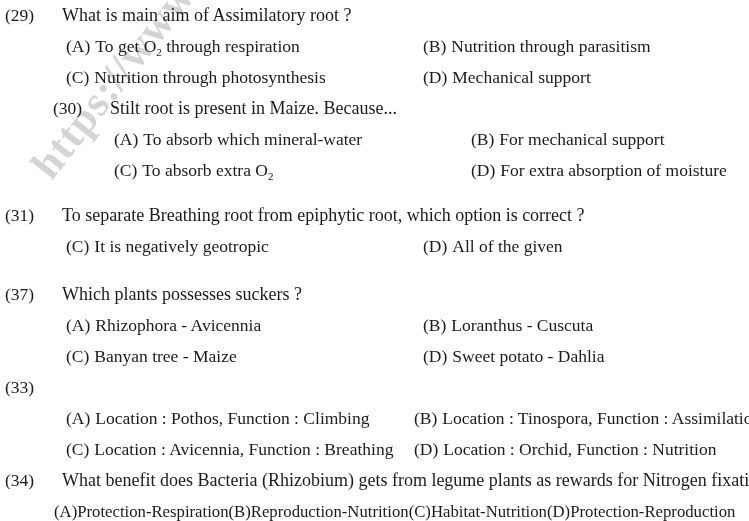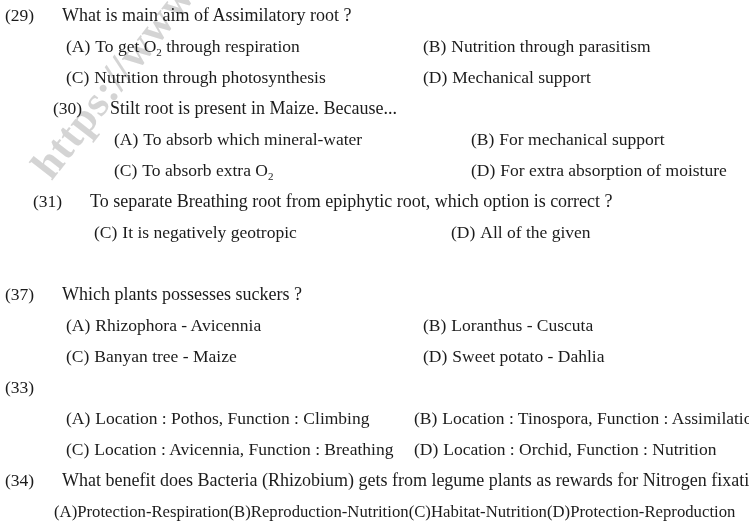--- a/index.html
+++ b/index.html
@@ -145,21 +145,21 @@
     <div class="optrow">
       <span class="opt opt-left">
         <span class="lab">(C)</span><span class="sp"></span><span>To absorb extra O</span><sub>2</sub>
       </span>
       <span class="opt opt-right">
         <span class="lab">(D)</span><span class="sp"></span><span>For extra absorption of moisture</span>
       </span>
     </div>
   </div>
 
-  <div class="qblock q31" style="top:186px;padding-left:28px;">
+  <div class="qblock q31" style="top:200px;">
     <div class="qline">
       <span class="qnum">(31)</span>
       <span class="qtext">To separate Breathing root from epiphytic root, which option is correct ?</span>
     </div>
     <div class="optrow">
       <span class="opt opt-left">
         <span class="lab">(C)</span><span class="sp"></span><span>It is negatively geotropic</span>
       </span>
       <span class="opt opt-right">
         <span class="lab">(D)</span><span class="sp"></span><span>All of the given</span>

